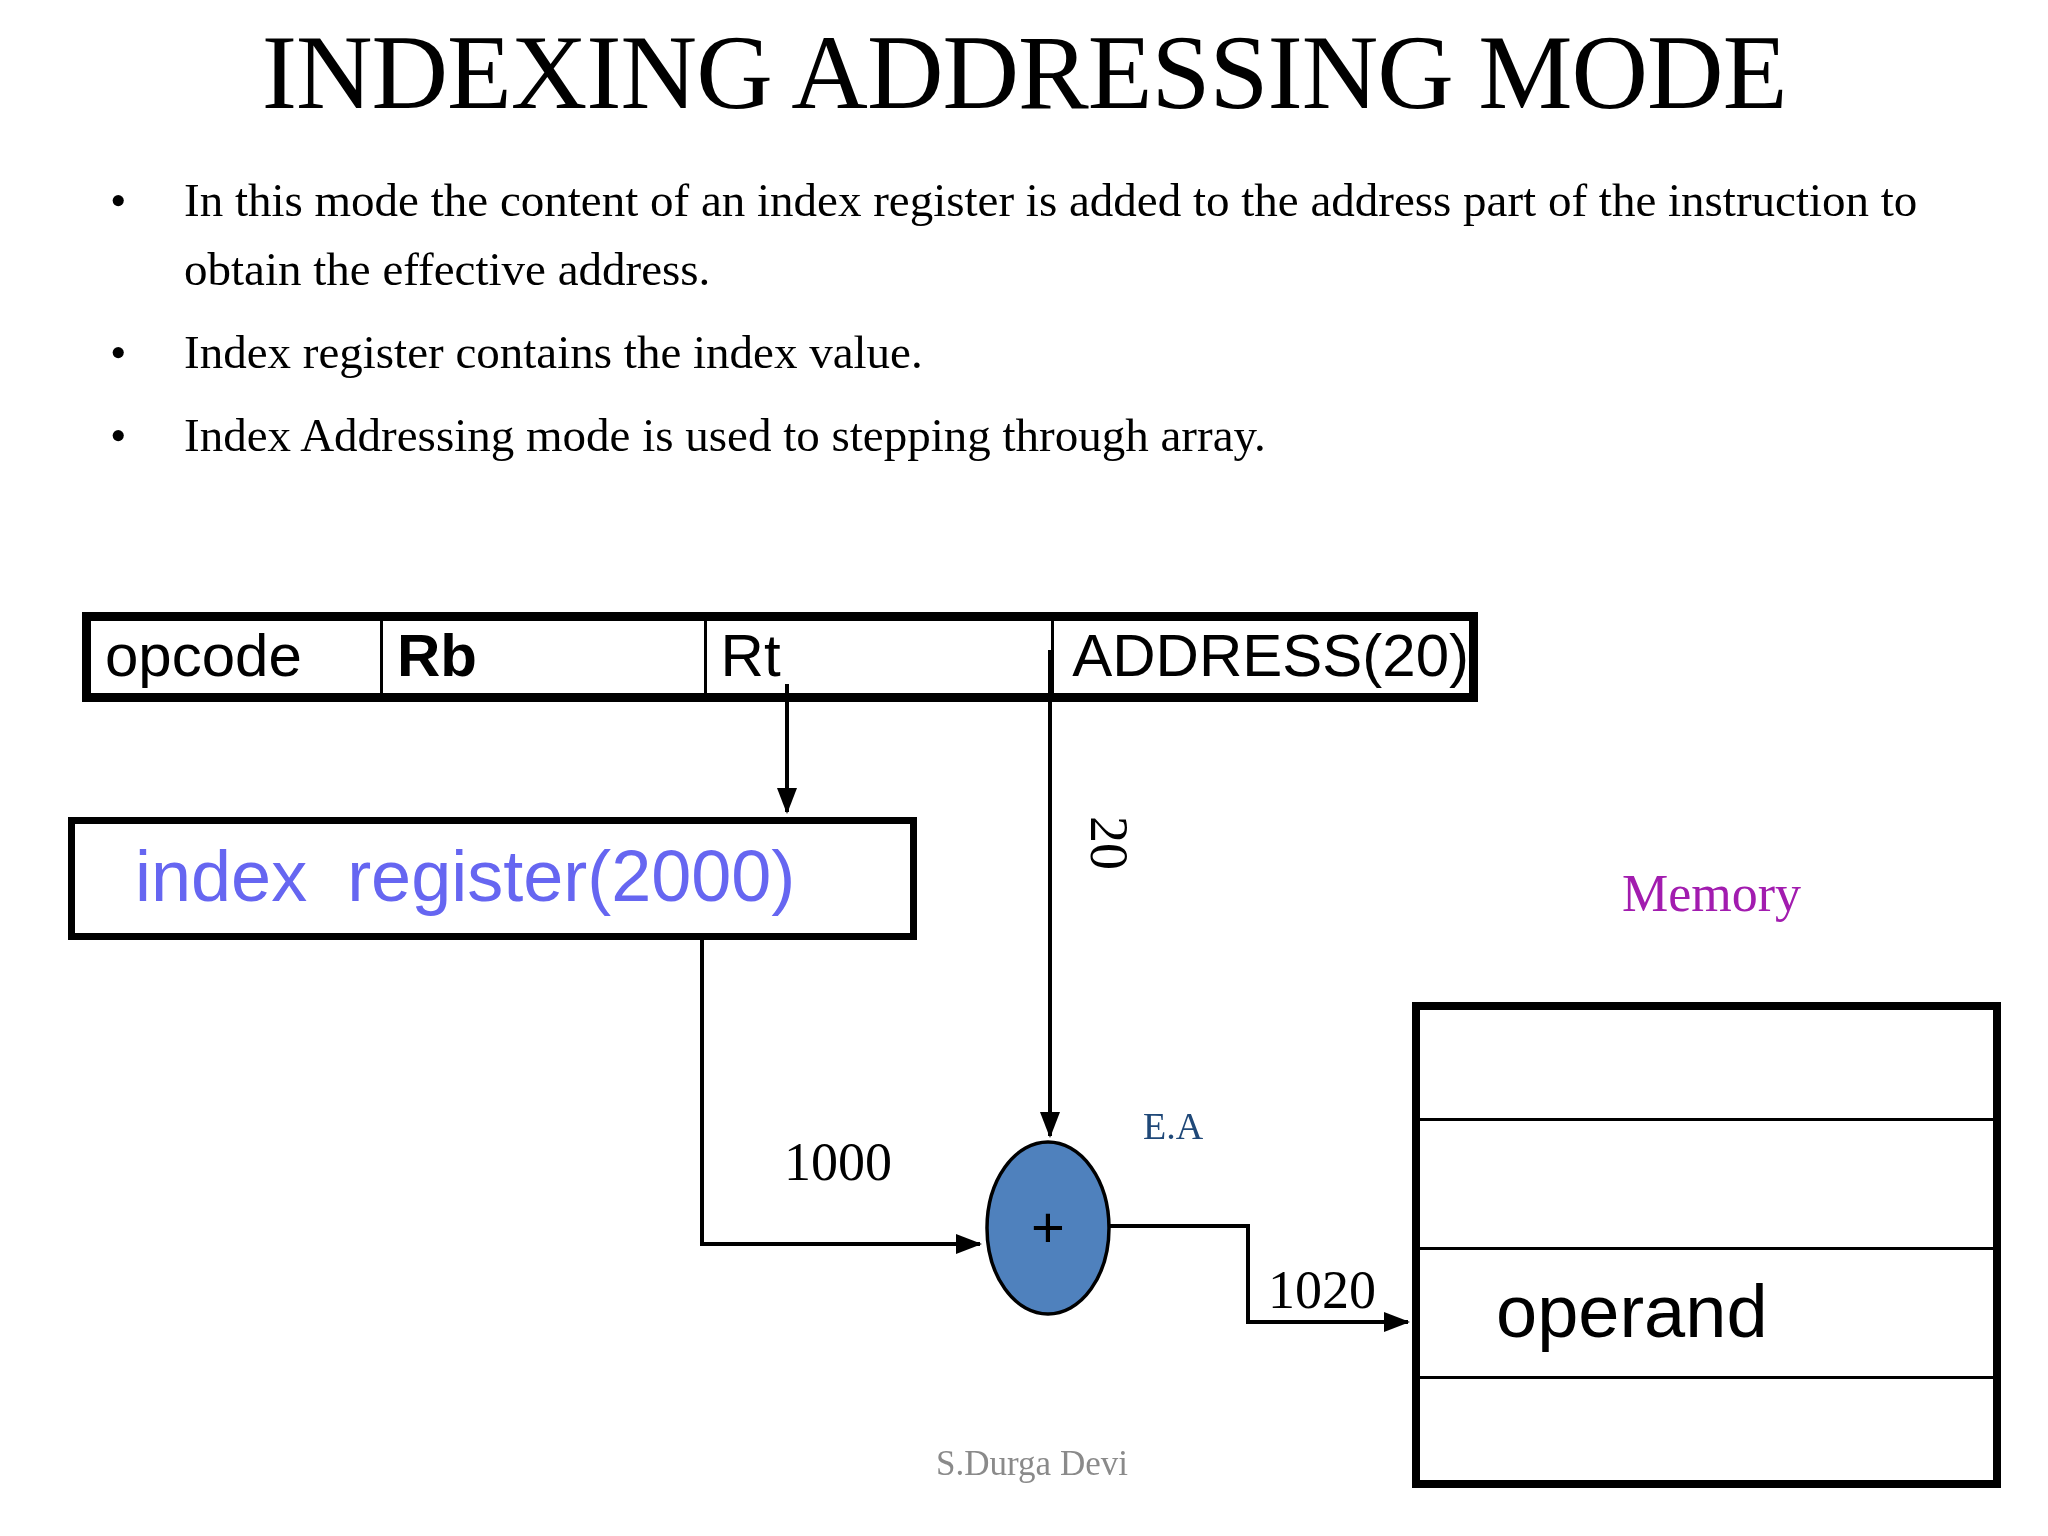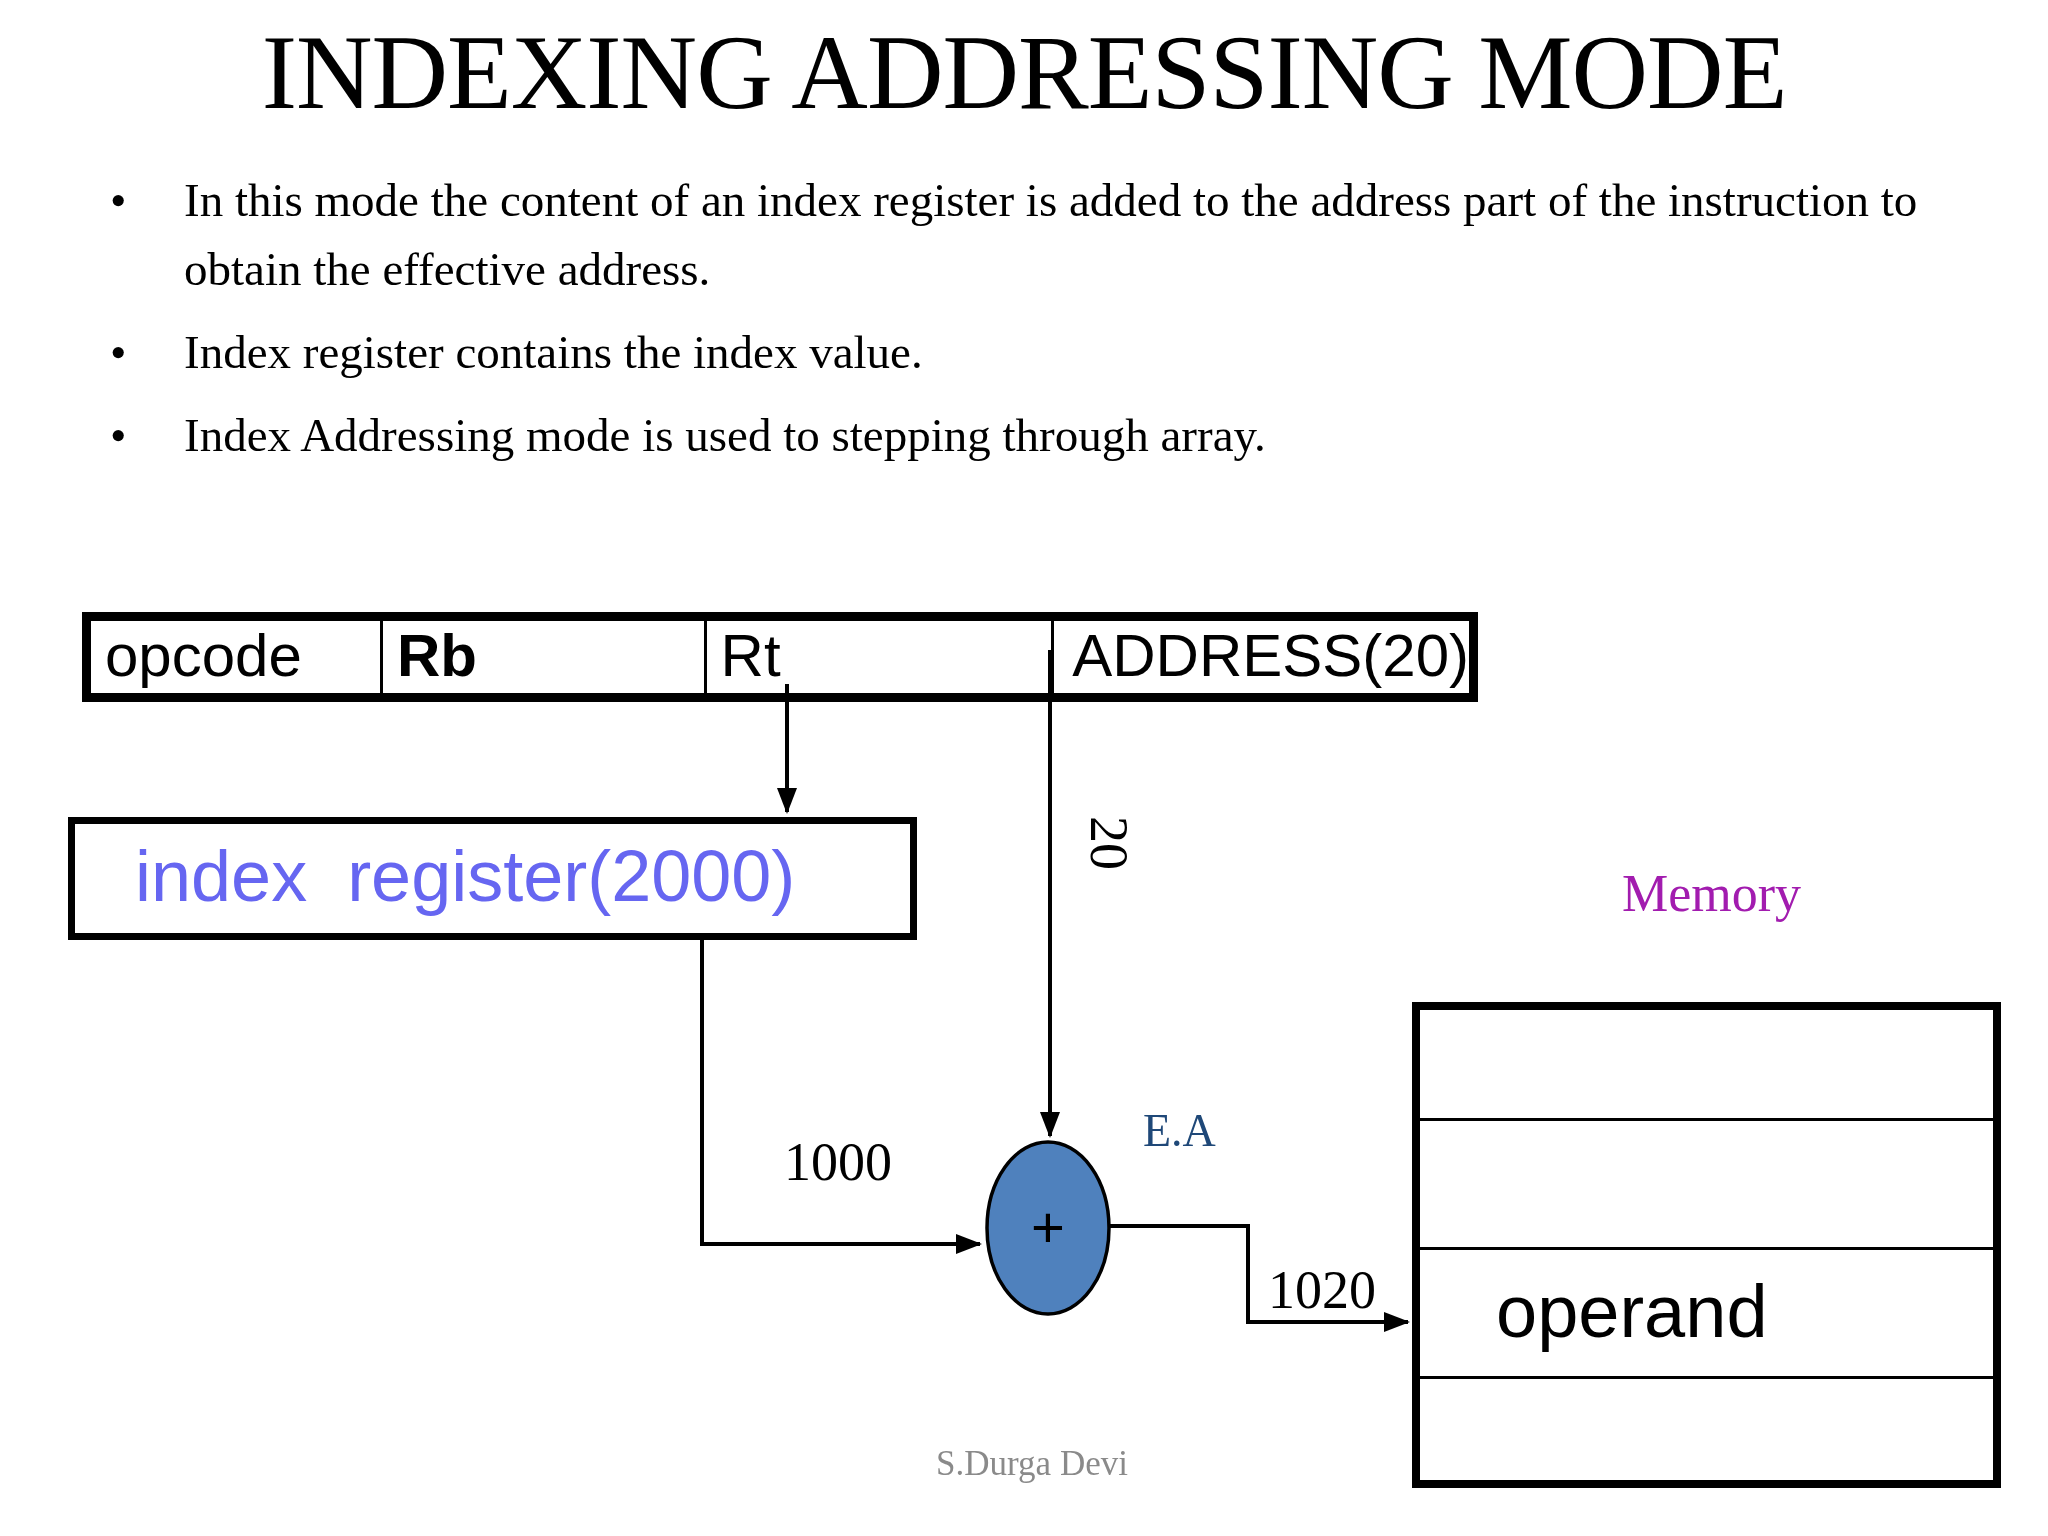--- a/index.html
+++ b/index.html
@@ -62,21 +62,21 @@
   
   .connectors { position:absolute; left:0; top:0; width:2048px; height:1536px; }
   
   .lbl { position:absolute; white-space:nowrap; }
   .lbl-20 {
     left:1109px; top:843px; font-size:54px;
     transform:translate(-50%,-50%) rotate(90deg);
   }
   .lbl-1000 { left:838px; top:1162px; font-size:54px; transform:translate(-50%,-50%); }
   .lbl-1020 { left:1322px; top:1290px; font-size:54px; transform:translate(-50%,-50%); }
-  .lbl-ea { left:1143px; top:1104px; font-size:46px; color:#1f4878; }
+  .lbl-ea { left:1143px; top:1104px; font-size:38px; color:#1f4878; }
   .lbl-memory { left:1622px; top:864px; font-size:52px; color:#a21caf; }
   .plus-sign {
     position:absolute; left:1048px; top:1228px; transform:translate(-50%,-52%);
     font-family:"Liberation Sans", sans-serif; font-size:58px; font-weight:400;
     color:#000;
   }
   .footer {
     position:absolute; left:0; top:1444px; width:2064px; text-align:center;
     font-size:35px; color:#8a8a8a;
   }

